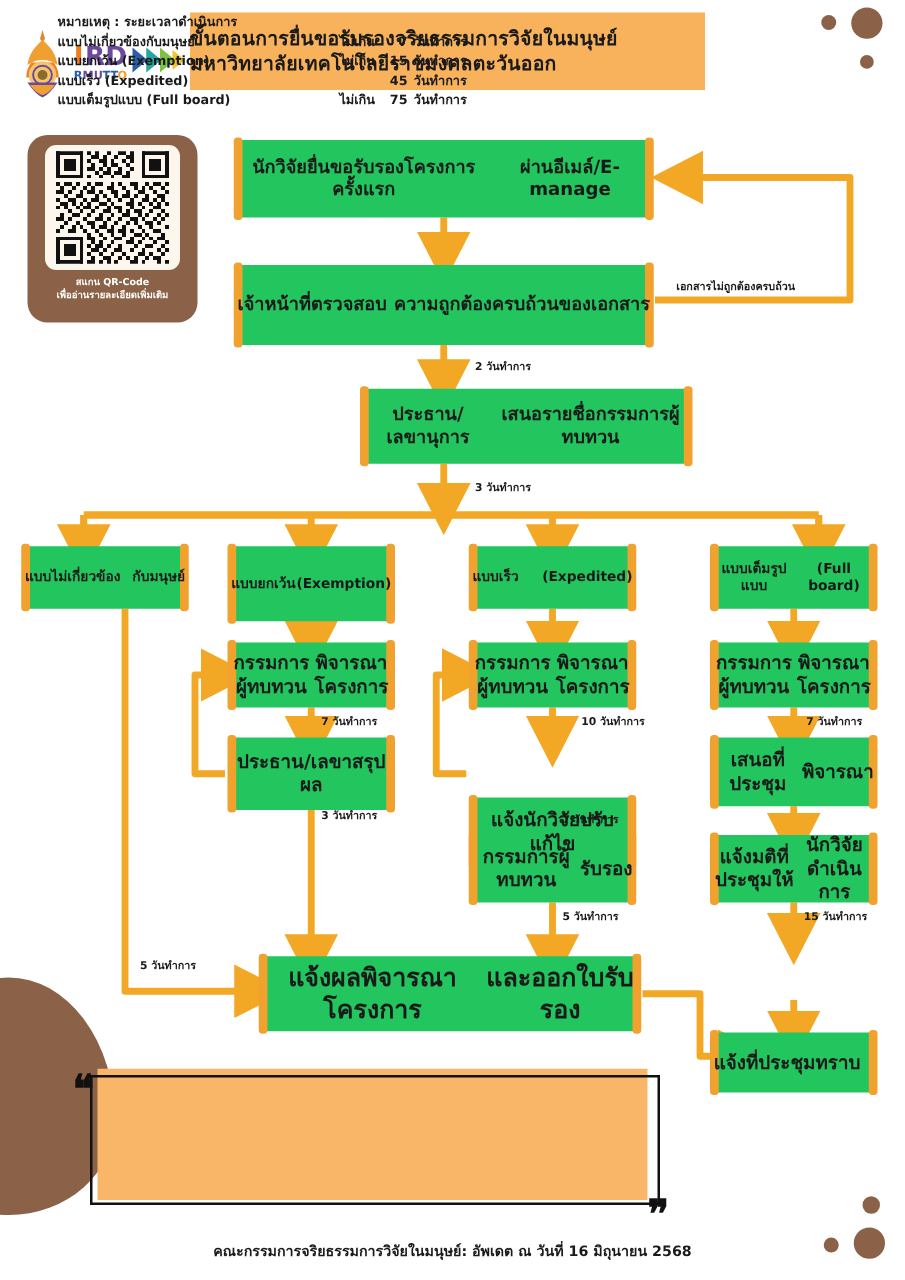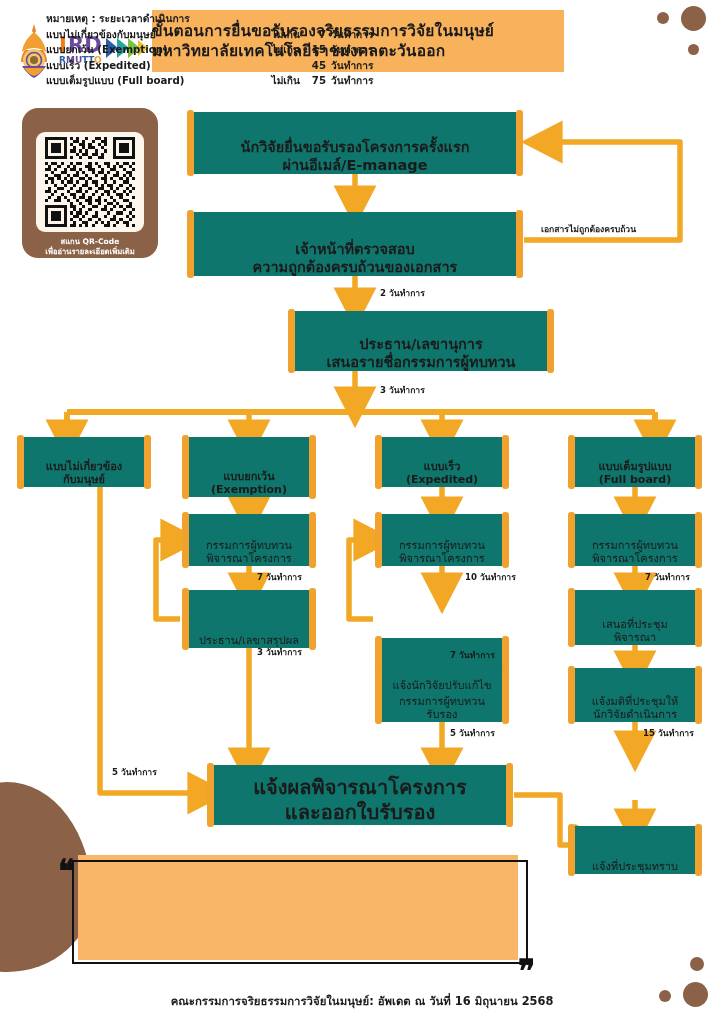--- a/index.html
+++ b/index.html
@@ -22,42 +22,42 @@
     position:absolute;left:152px;top:10px;width:412px;height:62px;
     background:#f8b25c;display:flex;flex-direction:column;
     align-items:flex-start;justify-content:center;gap:2px;
   }
   .banner div{font-size:15.5px;font-weight:700;color:#1a1a1a;letter-spacing:.2px;line-height:1.18;}
 
   
   .qrpanel{
     position:absolute;left:22px;top:108px;width:136px;height:150px;
     background:#8b6247;border-radius:16px;
-    display:flex;flex-direction:column;align-items:center;padding-top:24px;box-sizing:border-box;
+    display:flex;flex-direction:column;align-items:center;padding-top:8px;box-sizing:border-box;
   }
   .qrbox{width:108px;height:100px;background:#fdf6ec;border-radius:9px;
          display:flex;align-items:center;justify-content:center;}
   .qrcap{margin-top:5px;text-align:center;color:#fff;font-size:7.6px;line-height:1.35;font-weight:600;}
 
   
   .box{
-    position:absolute;background:#0f766e;border-radius:3px;
-    display:flex;flex-direction:column;align-items:center;justify-content:flex-end;
+    position:absolute;background:#22c55e;border-radius:3px;
+    display:flex;flex-direction:row;align-items:center;justify-content:space-between;
     box-sizing:border-box;text-align:center;line-height:1.25;
   }
   .box::before,.box::after{
     content:"";position:absolute;top:-2px;bottom:-2px;width:7px;
     background:#f0a12e;border-radius:3px;
   }
   .box::before{left:-3px;}
   .box::after{right:-3px;}
   .box span{position:relative;z-index:2;font-weight:700;color:#1a1a1a;}
   .b-main span{font-size:14.5px;}
   .b-cat span{font-size:11px;font-weight:700;}
-  .b-sub span{font-size:11px;font-weight:400;}
+  .b-sub span{font-size:15px;font-weight:700;}
   .b-res span{font-size:20px;}
 
   
   .lbl{position:absolute;font-size:8.6px;font-weight:700;color:#1a1a1a;white-space:nowrap;}
 
   
   .legend{
     position:absolute;left:78px;top:855px;width:440px;height:105px;
     background:#f9b668;
   }

